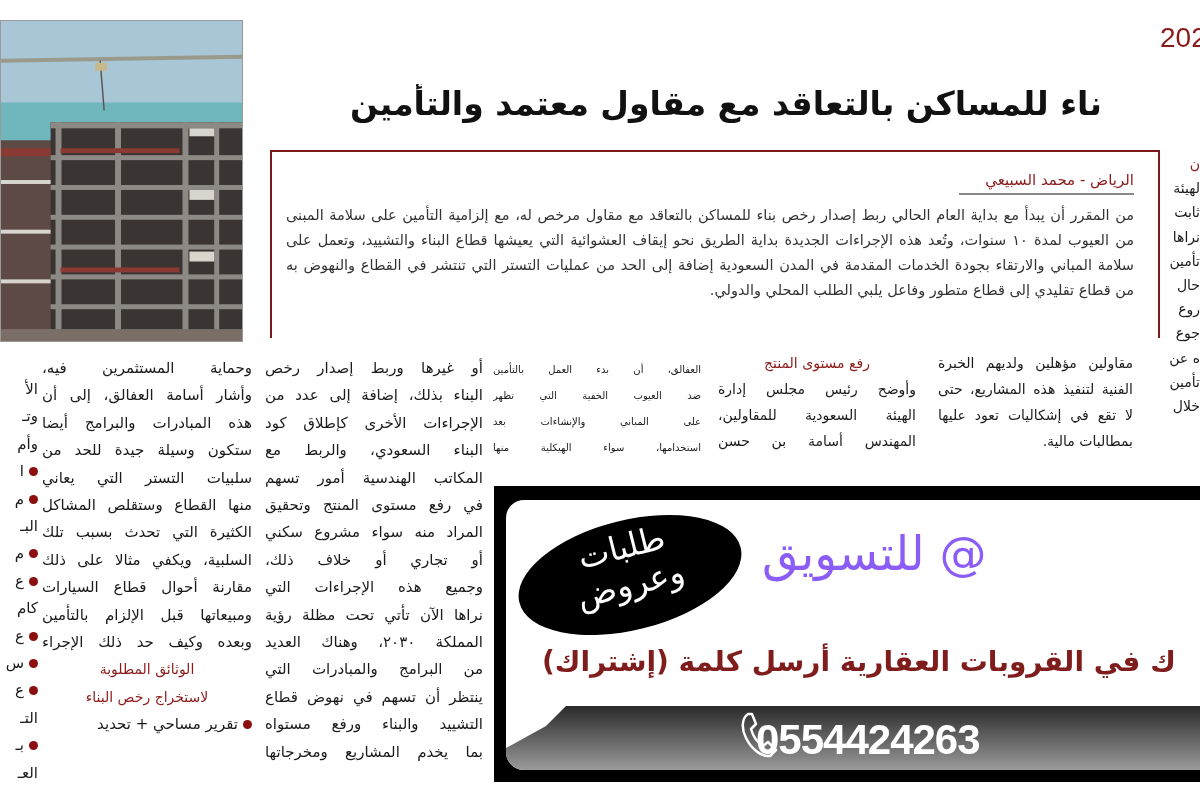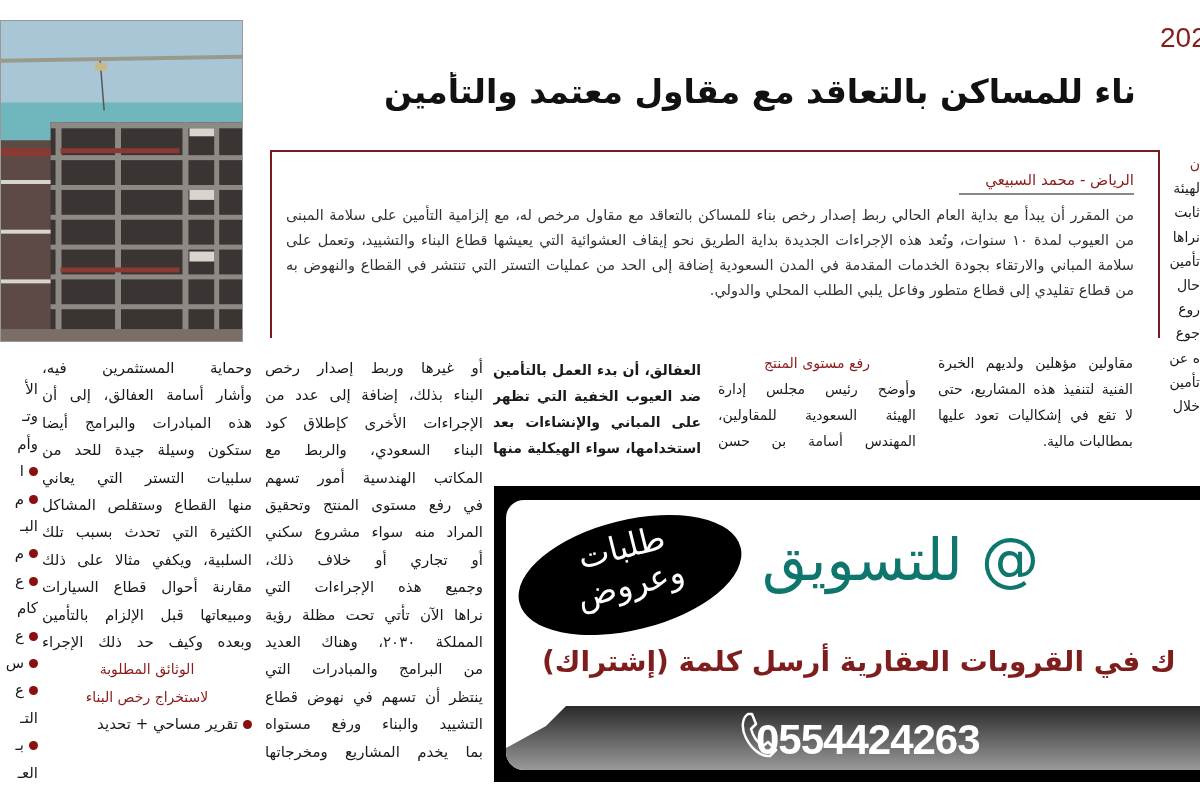--- a/index.html
+++ b/index.html
@@ -5,21 +5,21 @@
   * { box-sizing: border-box; margin: 0; padding: 0; }
   html, body { width: 1200px; height: 800px; overflow: hidden; background: #ffffff; }
   body { position: relative; font-family: "DejaVu Sans", sans-serif; color: #1a1a1a; }
 
   .abs { position: absolute; }
 
   
   .year { left: 1160px; top: 22px; font-family: "Liberation Sans", sans-serif; font-size: 28px; color: #8b1a1a; white-space: nowrap; }
 
   
-  .headline { right: 30px; top: 72px; width: 820px; direction: rtl; text-align: center; font-family: "DejaVu Sans", sans-serif; font-weight: bold; font-size: 33px; color: #111; white-space: nowrap; overflow: hidden; }
+  .headline { right: 30px; top: 84px; width: 820px; direction: rtl; text-align: left; font-family: "DejaVu Sans", sans-serif; font-weight: bold; font-size: 33px; color: #111; white-space: nowrap; overflow: hidden; }
 
   
   .photo { left: 0; top: 20px; width: 243px; height: 322px; overflow: hidden; background: #9db7c6; border: 1px solid #999; }
   .photo svg { width: 100%; height: 100%; display: block; }
 
   
   .intro-box { left: 270px; top: 150px; width: 890px; height: 188px; border-top: 2px solid #7a1a1a; border-left: 2px solid #7a1a1a; border-right: 2px solid #7a1a1a; direction: rtl; padding: 18px 24px 0 14px; }
   .intro-box::after { content: ""; position: absolute; left: -2px; bottom: -2px; width: 2px; height: 2px; }
   .byline { display: inline-block; font-size: 15px; color: #8b1a1a; padding-bottom: 4px; border-bottom: 2px solid #888; margin-bottom: 8px; min-width: 175px; }
   .intro-text { font-size: 14.5px; line-height: 25px; color: #333; text-align: justify; }
@@ -27,31 +27,31 @@
   
   .col { direction: rtl; text-align: justify; font-size: 15px; line-height: 27.4px; color: #1a1a1a; overflow: hidden; white-space: nowrap; }
   .col .line { display: block; text-align-last: justify; }
   .col .line.last { text-align-last: right; }
   .col .subhead { display: block; text-align: center; color: #8b1a1a; font-size: 14px; }
   .bullet { display: inline-block; width: 9px; height: 9px; border-radius: 50%; background: #8b0f0f; margin-left: 5px; vertical-align: middle; }
 
   .col-right-cut { left: 1140px; top: 152px; width: 60px; font-size: 14px; line-height: 24.2px; }
   .col-a { left: 938px; top: 350px; width: 195px; font-size: 14px; line-height: 26px; }
   .col-b { left: 718px; top: 350px; width: 198px; font-size: 14px; line-height: 26px; }
-  .col-c { left: 493px; top: 357px; width: 208px; font-size: 14px; line-height: 26px; font-weight: bold; }
+  .col-c { left: 493px; top: 357px; width: 208px; font-size: 10px; line-height: 26px; }
   .col-d { left: 265px; top: 355px; width: 218px; }
   .col-e { left: 42px; top: 355px; width: 210px; }
   .col-f { left: 0px; top: 376px; width: 38px; }
 
   
   .ad { left: 494px; top: 486px; width: 706px; height: 296px; background: #000; }
   .ad-inner { position: absolute; left: 12px; top: 14px; right: 0; bottom: 12px; background: #fff; border-radius: 18px 0 0 18px; overflow: hidden; }
   .ad-oval { position: absolute; left: 10px; top: 20px; width: 228px; height: 110px; background: #000; border-radius: 50%; transform: rotate(-14deg); }
   .ad-oval-text { position: absolute; left: 50px; top: 28px; width: 140px; color: #fff; font-family: "DejaVu Sans", sans-serif; font-size: 33px; line-height: 38px; text-align: center; transform: rotate(-14deg); direction: rtl; }
-  .ad-title { position: absolute; left: 256px; top: 26px; direction: rtl; font-family: "DejaVu Sans", sans-serif; font-size: 58px; color: #0f766e; white-space: nowrap; }
+  .ad-title { position: absolute; left: 256px; top: 26px; direction: rtl; font-family: "DejaVu Sans", sans-serif; font-size: 47px; color: #8b5cf6; white-space: nowrap; }
   .ad-sub { position: absolute; left: 36px; top: 145px; direction: rtl; font-family: "DejaVu Sans", sans-serif; font-weight: bold; font-size: 28px; color: #7f1d1d; white-space: nowrap; }
   .ad-band { position: absolute; left: 0; right: 0; bottom: 0; height: 64px; background: linear-gradient(#2a2a2a, #9a9a9a); clip-path: polygon(60px 0, 100% 0, 100% 100%, 0 100%, 0 42px, 40px 20px); }
   .ad-phone { position: absolute; left: 250px; bottom: 6px; color: #fff; font-family: "Liberation Sans", sans-serif; font-weight: bold; font-size: 42px; letter-spacing: -1px; white-space: nowrap; }
   .ad-phone-icon { position: absolute; left: 232px; bottom: 10px; width: 44px; height: 50px; }
 </style>
 </head>
 <body>
 
 <div class="abs year">202</div>
 

